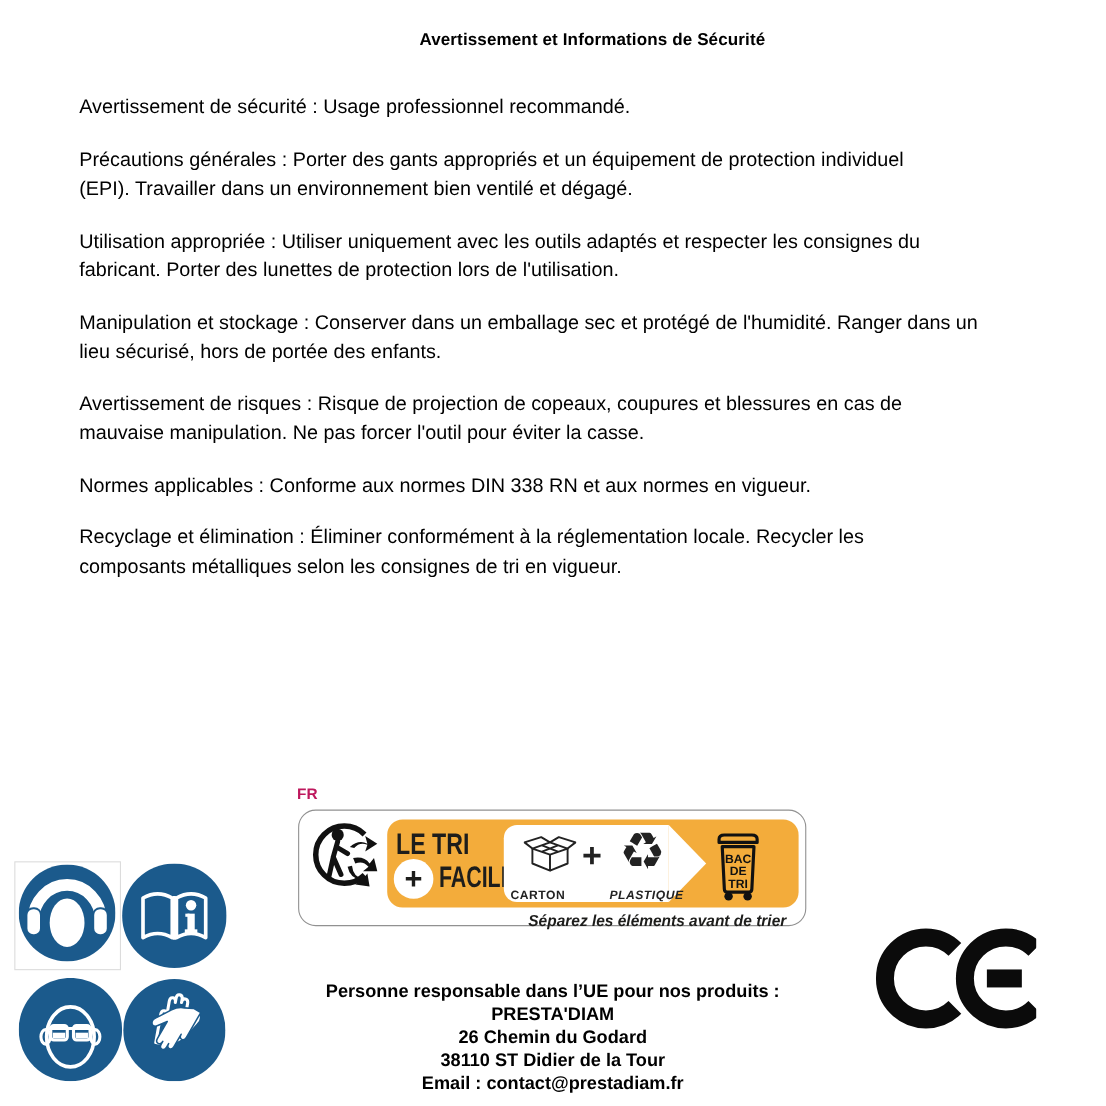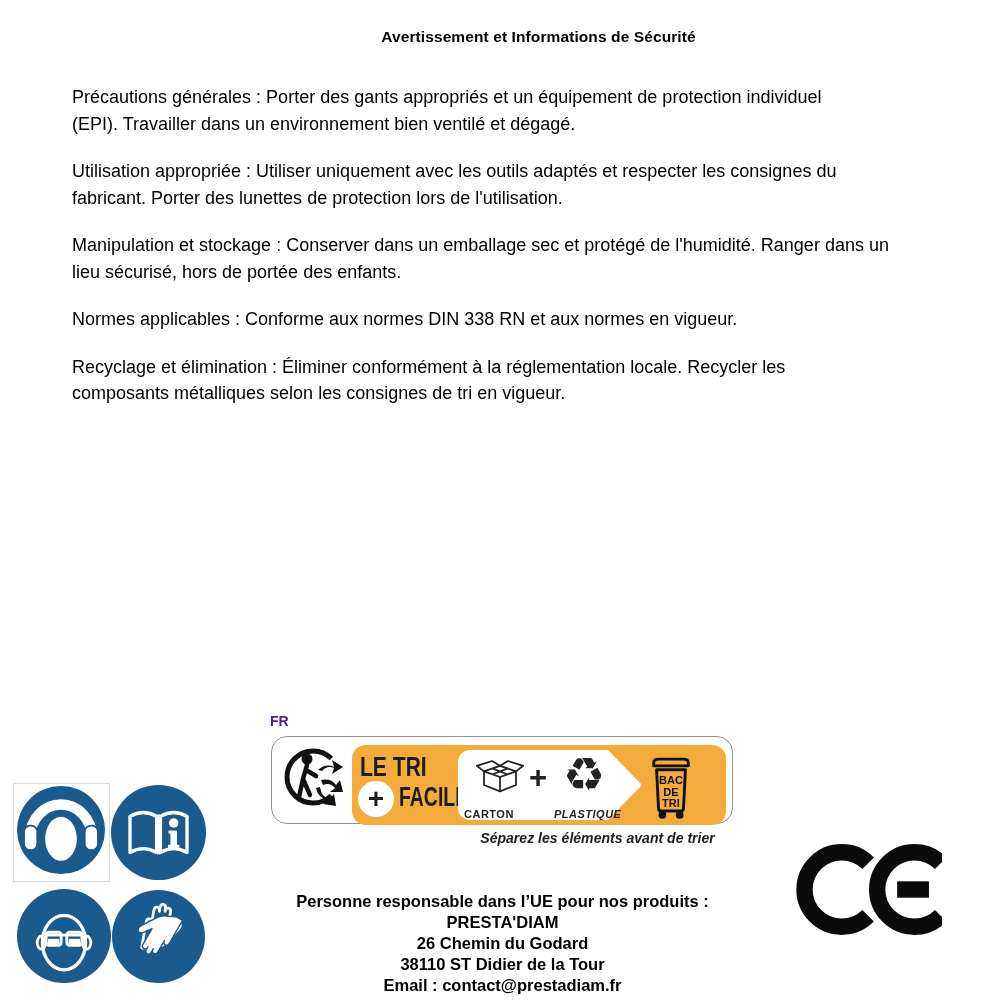--- a/index.html
+++ b/index.html
@@ -9,23 +9,23 @@
   }
   
   .title{
     position:absolute;left:0;top:28px;width:1005px;margin:0;text-align:center;
     font-size:15.5px;font-weight:bold;letter-spacing:.1px;padding-left:36px;
   }
   .bodytext{position:absolute;left:72px;top:84px;width:920px;}
   .para{margin:0 0 21px 0;font-size:18px;line-height:26.5px;}
   .para div{white-space:nowrap;}
   
-  .fr{position:absolute;left:270px;top:713px;font-size:14px;font-weight:bold;color:#4c1d95;}
+  .fr{position:absolute;left:270px;top:713px;font-size:14px;font-weight:bold;color:#be185d;}
   .triman-label{
-    position:absolute;left:271px;top:736px;width:462px;height:88px;
+    position:absolute;left:271px;top:736px;width:462px;height:106px;
     background:#fff;border:1.5px solid #919191;border-radius:16px;box-sizing:border-box;
   }
   .triman-svg{position:absolute;left:8px;top:8px;}
   .yellow-band{position:absolute;left:80px;top:8px;width:374px;height:80px;background:#F3AC3B;border-radius:14px;}
   .letri{
     position:absolute;left:88px;top:15px;font-size:27px;font-weight:800;color:#1d1d1b;
     transform:scaleX(.78);transform-origin:left top;white-space:nowrap;
   }
   .plus-circle{
     position:absolute;left:86px;top:44px;width:36px;height:36px;border-radius:50%;background:#fff;
@@ -61,30 +61,37 @@
 </style>
 </head>
 <body>
 
 <div class="page">
 
   <h1 class="title">Avertissement et Informations de Sécurité</h1>
 
   <div class="bodytext">
     <div class="para">
+        <div>Avertissement de sécurité : Usage professionnel recommandé.</div>
+      </div>
+    <div class="para">
         <div>Précautions générales : Porter des gants appropriés et un équipement de protection individuel</div>
         <div>(EPI). Travailler dans un environnement bien ventilé et dégagé.</div>
       </div>
     <div class="para">
         <div>Utilisation appropriée : Utiliser uniquement avec les outils adaptés et respecter les consignes du</div>
         <div>fabricant. Porter des lunettes de protection lors de l'utilisation.</div>
       </div>
     <div class="para">
         <div>Manipulation et stockage : Conserver dans un emballage sec et protégé de l'humidité. Ranger dans un</div>
         <div>lieu sécurisé, hors de portée des enfants.</div>
+      </div>
+    <div class="para">
+        <div>Avertissement de risques : Risque de projection de copeaux, coupures et blessures en cas de</div>
+        <div>mauvaise manipulation. Ne pas forcer l'outil pour éviter la casse.</div>
       </div>
     <div class="para">
         <div>Normes applicables : Conforme aux normes DIN 338 RN et aux normes en vigueur.</div>
       </div>
     <div class="para">
         <div>Recyclage et élimination : Éliminer conformément à la réglementation locale. Recycler les</div>
         <div>composants métalliques selon les consignes de tri en vigueur.</div>
       </div>
   </div>
 

